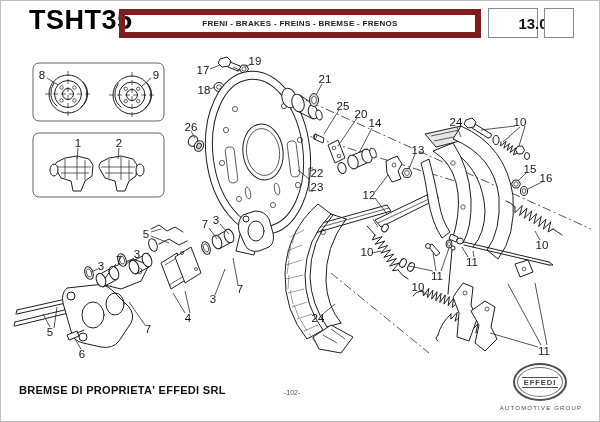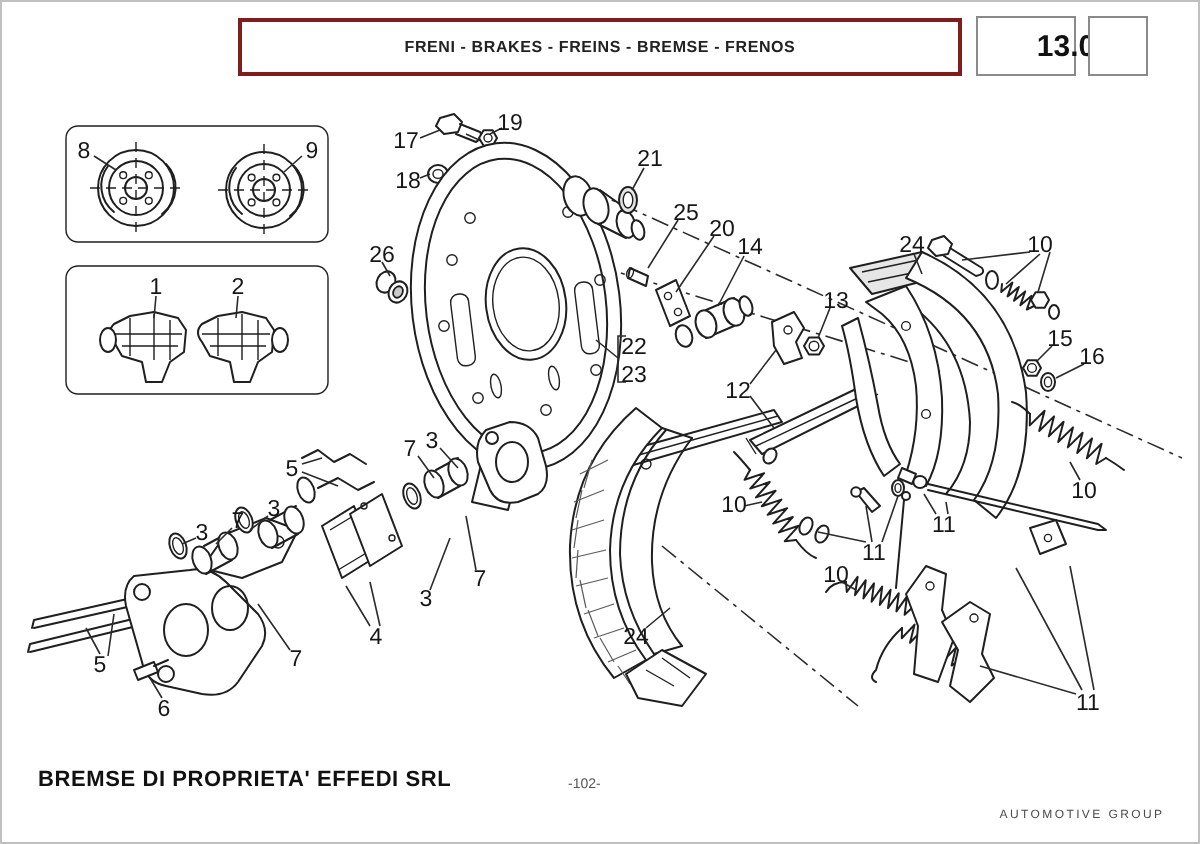--- a/index.html
+++ b/index.html
@@ -7,21 +7,21 @@
     position:relative;width:600px;height:422px;background:#fff;
     border:1px solid #c0c0c0;box-sizing:border-box;overflow:hidden;
     font-family:"Liberation Sans", sans-serif;color:#111;
   }
   .model{
     position:absolute;left:28px;top:4px;font-size:27px;font-weight:700;
     letter-spacing:0.5px;color:#000;
   }
   .title-box{
     position:absolute;left:118px;top:8px;width:362px;height:29px;
-    border:2px solid #7f1d1d;box-sizing:border-box;
+    border:6px solid #7f1d1d;box-sizing:border-box;
     display:flex;align-items:center;justify-content:center;
   }
   .title-box span{font-size:8px;font-weight:700;letter-spacing:0.3px;color:#222;}
   .section-box{
     position:absolute;left:487px;top:7px;width:50px;height:30px;
     border:1px solid #8a8a8a;box-sizing:border-box;
     display:flex;align-items:center;justify-content:center;
     font-size:15px;font-weight:700;color:#111;padding-left:40px;
   }
   .empty-box{
@@ -371,24 +371,30 @@
         <text x="317" y="321" class="plabel">24</text>
         <text x="366" y="255" class="plabel">10</text>
         <text x="417" y="290" class="plabel">10</text>
         <text x="436" y="279" class="plabel">11</text>
         <text x="471" y="265" class="plabel">11</text>
         <text x="541" y="248" class="plabel">10</text>
         <text x="543" y="354" class="plabel">11</text>
       </g>
   </svg>
 
+  <div class="model">TSHT35</div>
   <div class="title-box">
     <span>FRENI - BRAKES - FREINS - BREMSE - FRENOS</span>
   </div>
   <div class="section-box">
     <span>13.0</span>
   </div>
   <div class="empty-box"></div>
 
   <div class="footer-note">BREMSE DI PROPRIETA' EFFEDI SRL</div>
   <div class="page-num">-102-</div>
+  <div class="logo-oval">
+    <div class="inner">
+      <span>EFFEDI</span>
+    </div>
+  </div>
   <div class="logo-sub">AUTOMOTIVE GROUP</div>
 </div>
 
 </body></html>

